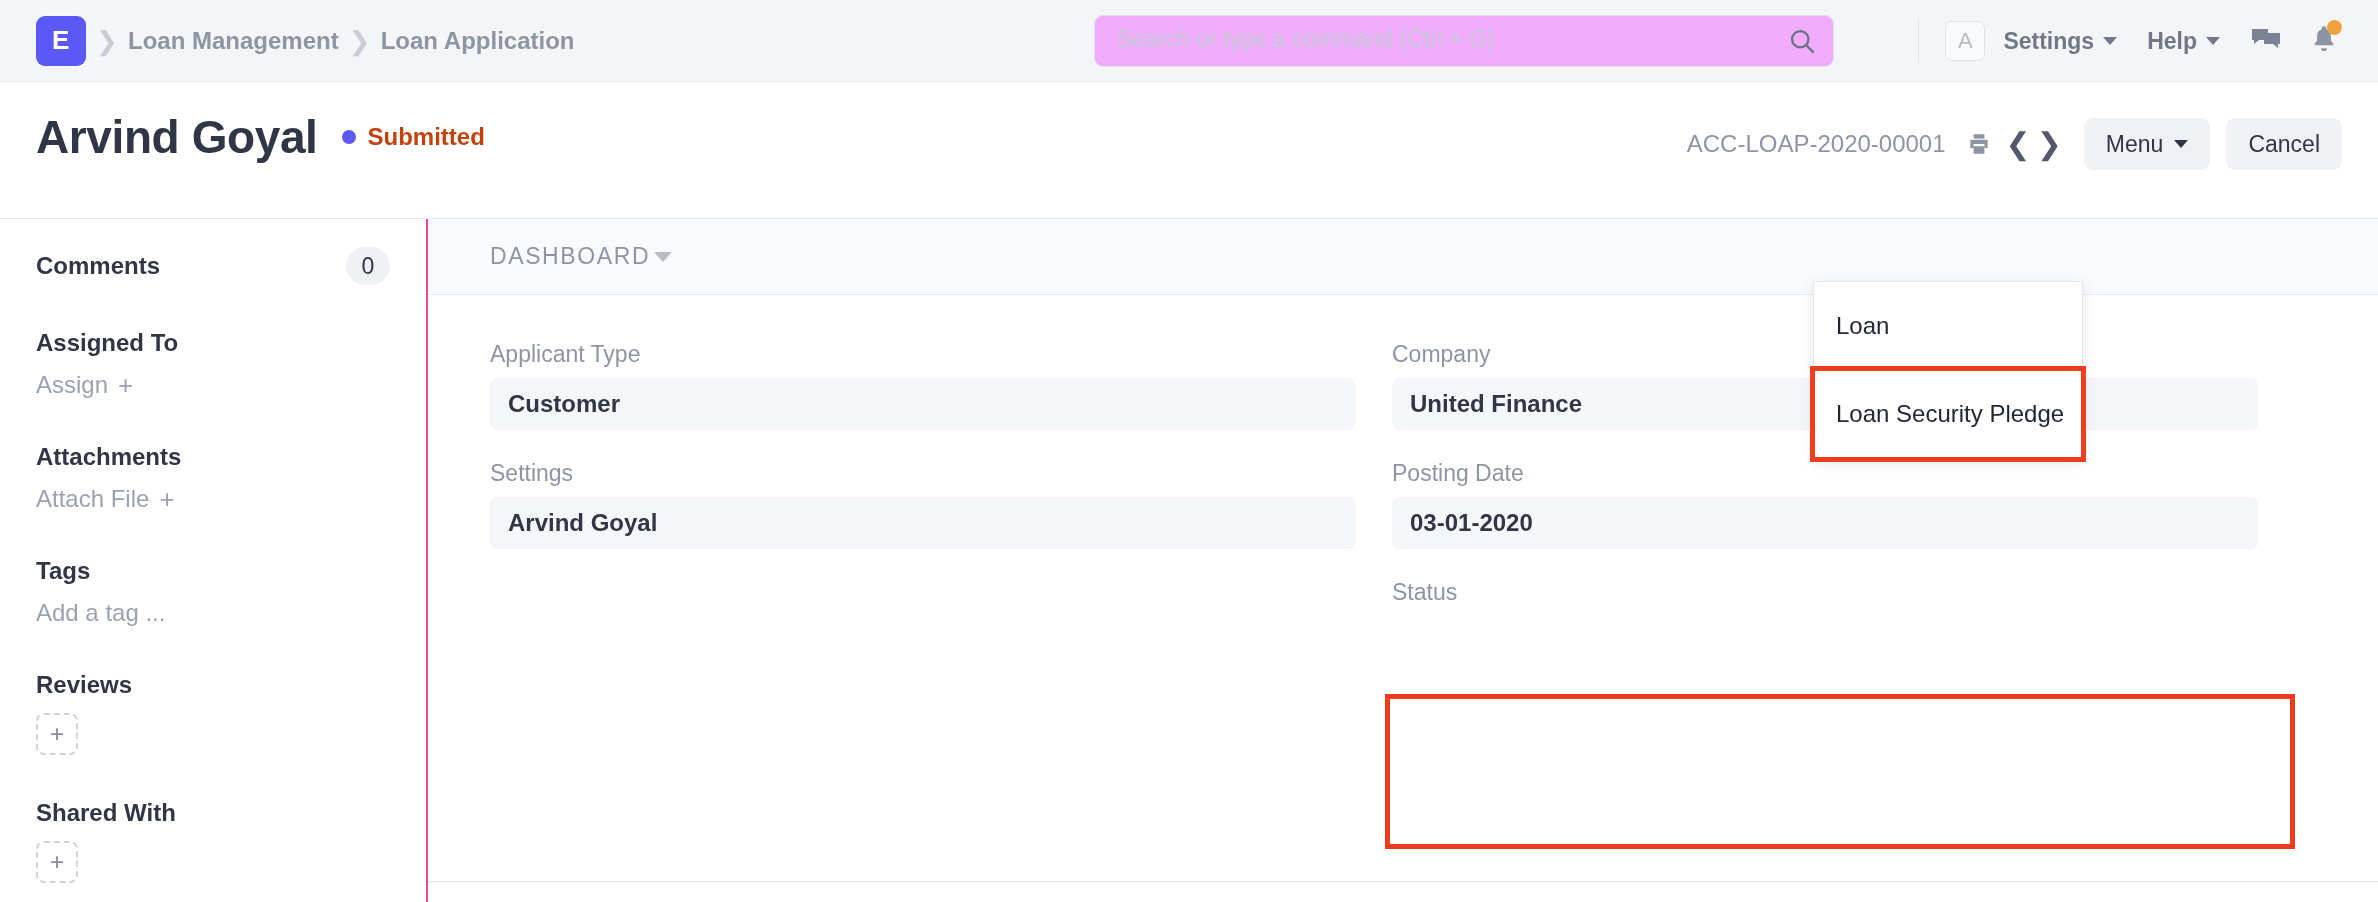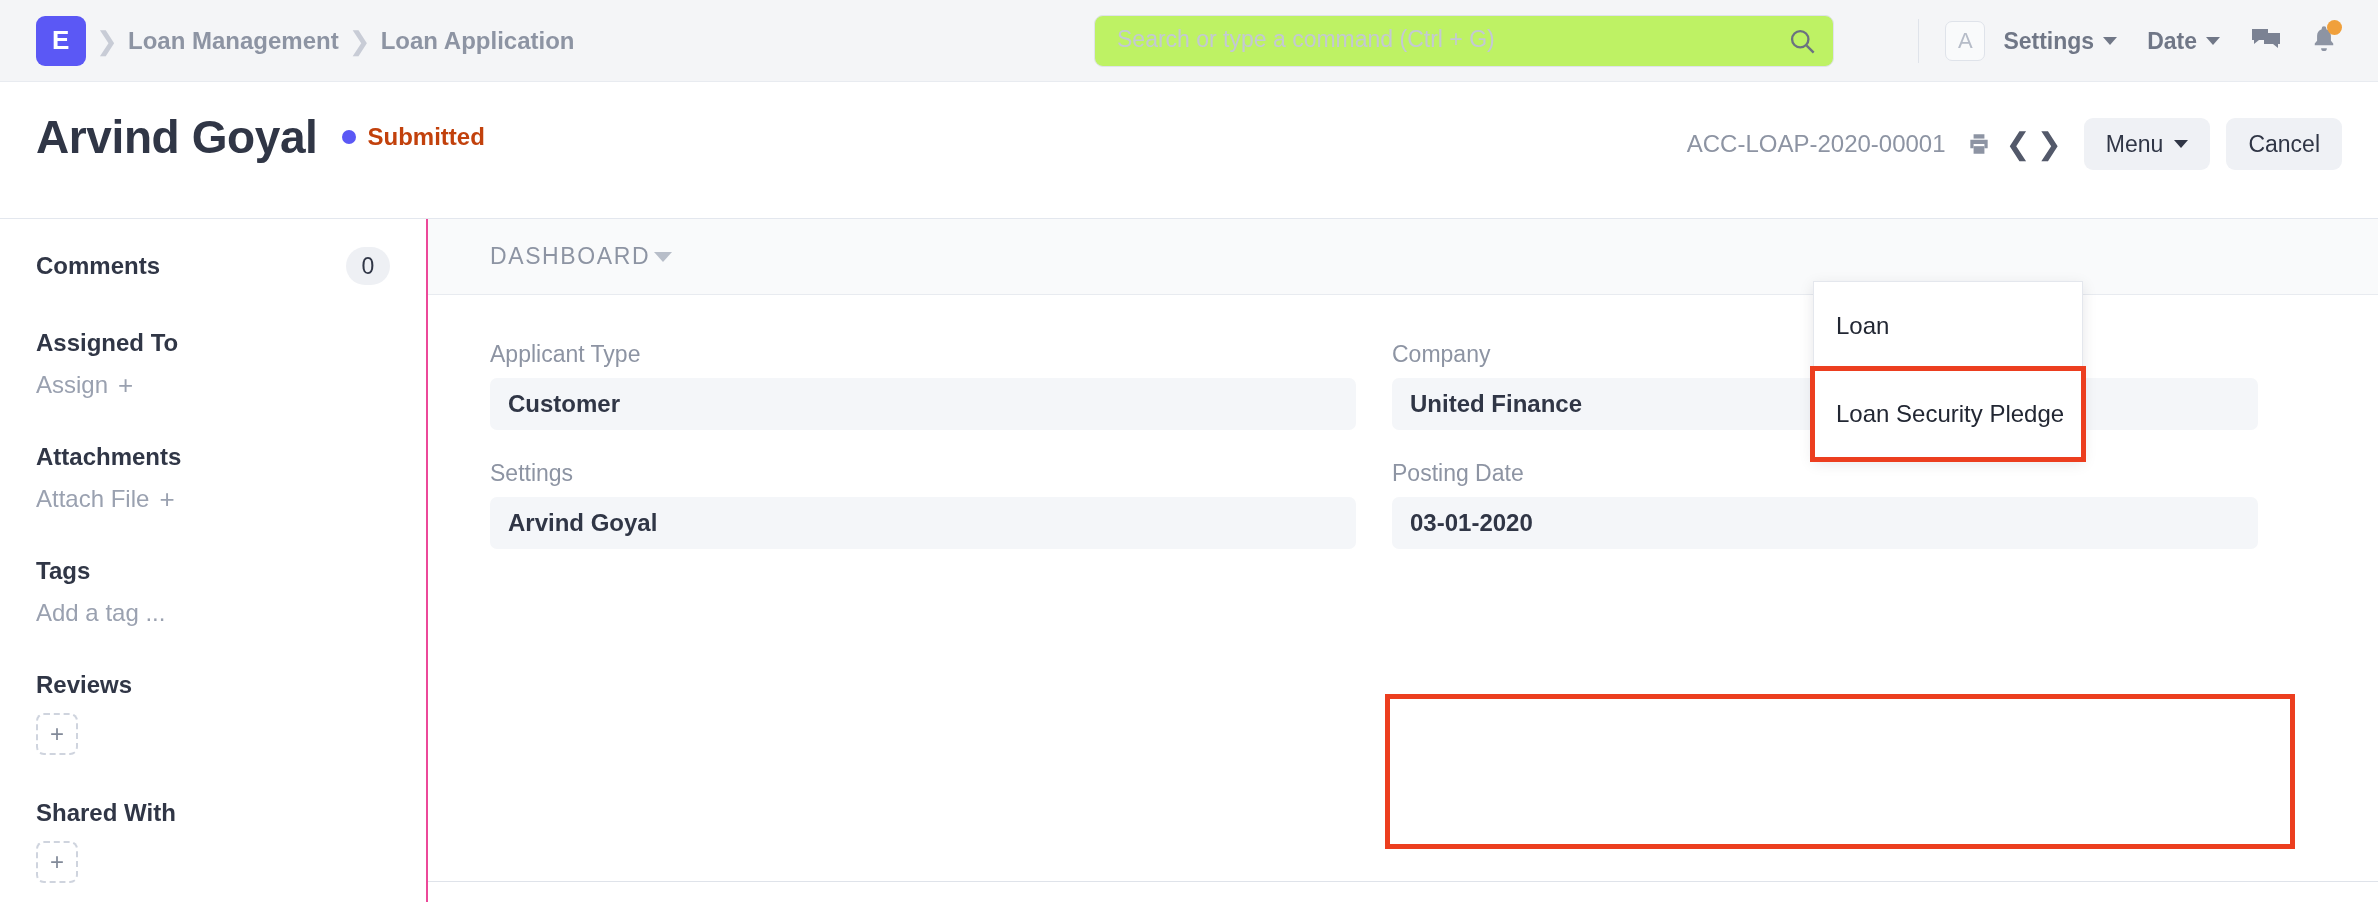--- a/index.html
+++ b/index.html
@@ -36,21 +36,21 @@
   .bc-item {
     color: #8d94a3; font-size: 24px; font-weight: bold;
     white-space: nowrap;
   }
   .search-wrap {
     position: absolute; left: 1094px; top: 15px;
     width: 740px; height: 52px;
   }
   .search-box {
     width: 100%; height: 100%;
-    background: #bef264;
+    background: #f0abfc;
     border: 1px solid #dfe3ea;
     border-radius: 9px;
     padding: 0 56px 4px 22px;
     font-family: "Liberation Sans", sans-serif;
     font-size: 23px; color: #53596a;
     outline: none;
   }
   .search-box::placeholder { color: #c3c8d4; }
   .search-icon {
     position: absolute; right: 18px; top: 12px;
@@ -303,21 +303,21 @@
   </div>
 
   <div class="nav-right">
     <div class="nav-divider"></div>
     <div class="avatar">A</div>
     <div class="nav-link">
       <span>Settings</span>
       <span class="caret-down"></span>
     </div>
     <div class="nav-link">
-      <span>Date</span>
+      <span>Help</span>
       <span class="caret-down"></span>
     </div>
     <div class="nav-icon">
       <svg width="32" height="28" viewBox="0 0 32 28" fill="currentColor">
         <path d="M2 2h16v11H9l-5 4v-4H2z"></path>
         <path d="M14 6h16v11h-2v4l-5-4h-9z"></path>
       </svg>
     </div>
     <div class="bell-wrap">
       <span>
@@ -423,20 +423,21 @@
       <div class="form-col">
         <div class="field">
           <div class="field-label">Company</div>
           <div class="field-value">United Finance</div>
         </div>
         <div class="field">
           <div class="field-label">Posting Date</div>
           <div class="field-value">03-01-2020</div>
         </div>
         <div class="field">
+          <div class="field-label">Status</div>
         </div>
       </div>
     </div>
 
     <div class="bottom-divider"></div>
   </div>
 </div>
 
 <div class="red-box" style="left:1385px; top:694px; width:910px; height:155px;"></div>
 

